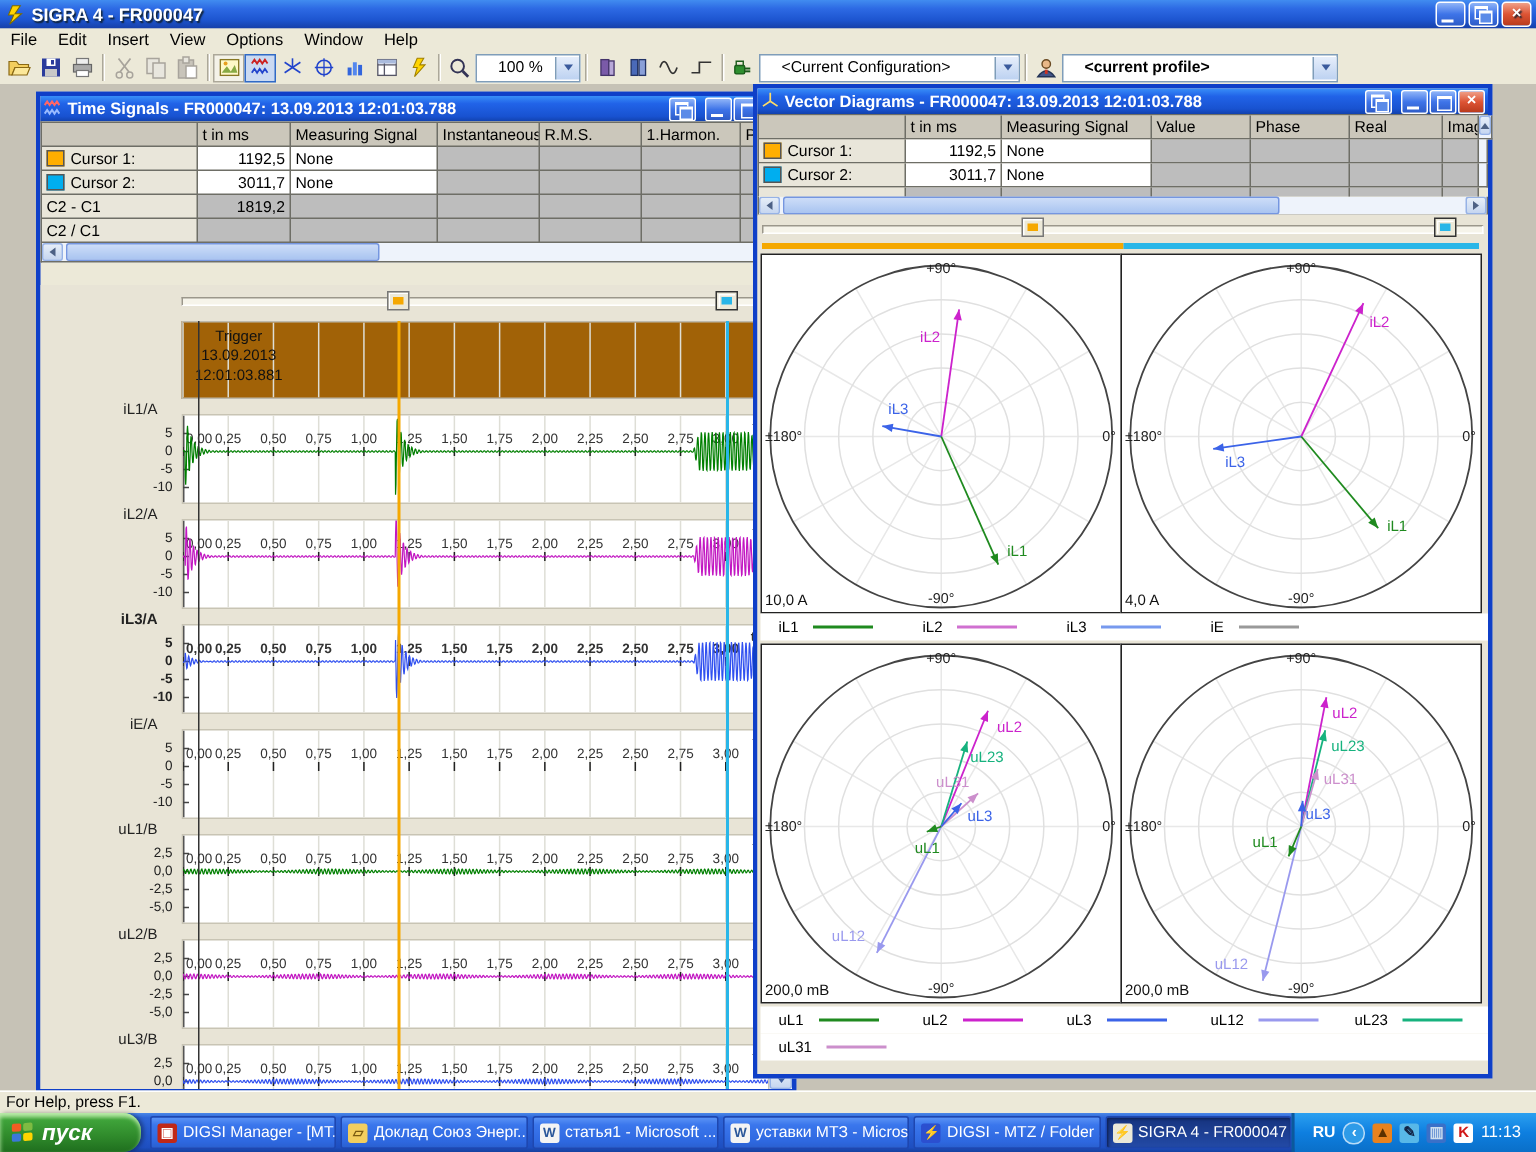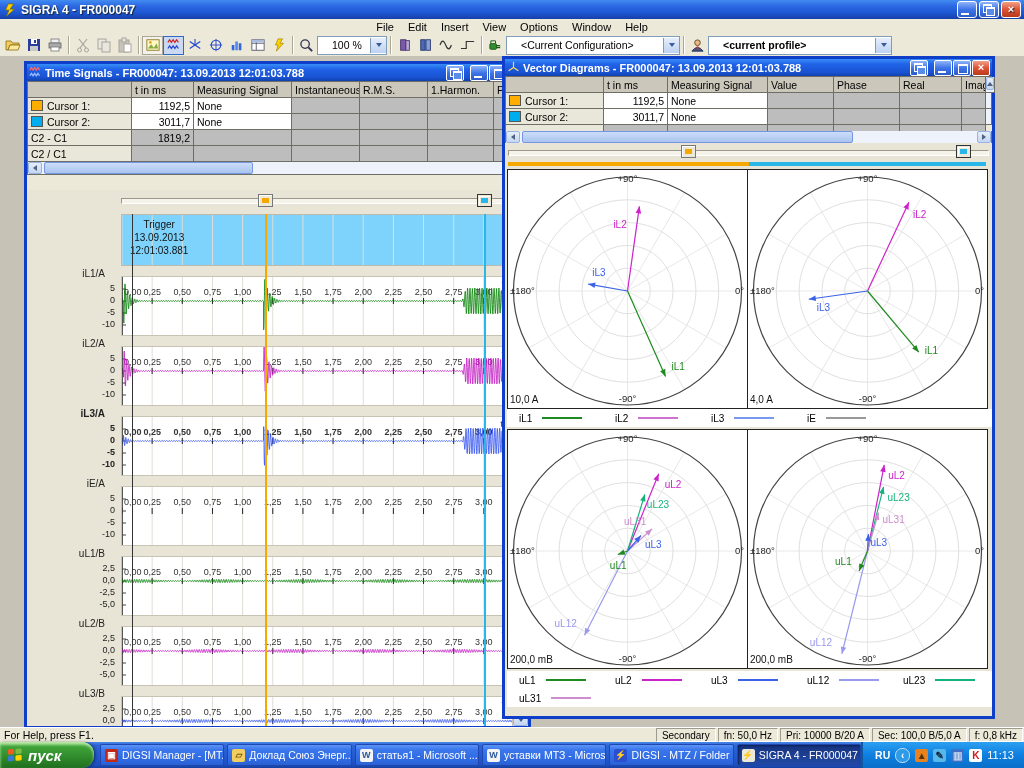--- a/index.html
+++ b/index.html
@@ -14,21 +14,21 @@
   .capbtn{width:18px;height:15px;border:1px solid #fff;border-radius:3px;position:relative;
     background:linear-gradient(180deg,#8FB4F8 0%,#3E74E8 50%,#2E5CC8 100%);}
   .capbtn.close{background:linear-gradient(180deg,#F0A088 0%,#DD5434 50%,#B83A1C 100%);}
   .glyph-min{position:absolute;left:3px;bottom:2px;width:8px;height:2px;background:#fff;}
   .glyph-max{position:absolute;left:4px;top:3px;width:8px;height:7px;border:1px solid #fff;border-top-width:2px;}
   .glyph-restore{position:absolute;left:3px;top:2px;width:7px;height:6px;border:1px solid #fff;border-top-width:2px;background:transparent;}
   .glyph-restore2{position:absolute;left:6px;top:5px;width:7px;height:6px;border:1px solid #fff;border-top-width:2px;background:#5B8BE8;}
   .glyph-x{position:absolute;left:0;top:0;width:100%;height:100%;display:flex;align-items:center;justify-content:center;
     color:#fff;font-size:11px;font-weight:bold;line-height:1;}
   #menubar{position:absolute;left:0;top:19px;right:0;height:15px;background:#ECE9D8;display:flex;align-items:center;
-    border-bottom:1px solid #fff;justify-content:center;}
+    border-bottom:1px solid #fff;}
   .menu-item{padding:0 7px;height:100%;display:flex;align-items:center;}
   #toolbar{position:absolute;left:0;top:34px;right:0;height:22px;background:#ECE9D8;display:flex;align-items:center;
     border-bottom:1px solid #ACA899;padding-left:2px;}
   .tbtn{width:21px;height:19px;display:flex;align-items:center;justify-content:center;flex:0 0 auto;}
   .tbtn.framed{border:1px solid #ACA899;background:#F4F2E8;width:19px;height:17px;}
   .tbtn.pressed{border:1px solid #316AC5;background:#CBDAF2;width:19px;height:17px;}
   .tsep{width:1px;height:18px;background:#ACA899;box-shadow:1px 0 0 #fff;margin:0 3px;flex:0 0 auto;}
   .combo{height:17px;background:#fff;border:1px solid #7F9DB9;display:flex;align-items:center;
     font-size:10.5px;padding-left:14px;flex:0 0 auto;}
   .combo .carr{width:15px;height:15px;margin-left:auto;border-left:1px solid #7F9DB9;display:flex;align-items:center;
@@ -73,21 +73,21 @@
   #ts-plot{position:absolute;left:0;right:0;bottom:0;background:#E8E4D6;overflow:hidden;}
   .vsbar{position:absolute;right:0;top:0;bottom:0;width:15px;background:#EEF3FB;border-left:1px solid #C8C4B8;}
   .vsbar .sbtn{position:absolute;left:0;width:100%;}
   .vthumb{position:absolute;left:1px;right:1px;background:linear-gradient(90deg,#CDDDF8,#A9C4F0);
     border:1px solid #7596E0;border-radius:2px;}
   .groove{position:absolute;height:4px;background:#F6F4EA;border:1px solid #9B978B;border-bottom-color:#fff;border-right-color:#fff;}
   .marker{position:absolute;width:13px;height:11px;background:#ECE9D8;border:1px solid #777;
     box-shadow:inset 1px 1px 0 #fff;display:flex;align-items:center;justify-content:center;}
   .marker .msq{width:7px;height:5px;}
   .marker.boxed{border:1px solid #333;box-shadow:inset 0 0 0 1px #ECE9D8, inset 1px 1px 0 1px #fff;}
-  .tpanel{position:absolute;background:#7dd3fc;border:1px solid #BDB9AC;}
+  .tpanel{position:absolute;background:#a16207;border:1px solid #BDB9AC;}
   .trigtext{position:absolute;left:8px;top:3px;font-size:10px;line-height:13px;text-align:center;color:#111;}
   .strip{position:absolute;left:0;right:16px;height:70px;}
   .sname{position:absolute;left:4px;top:0;width:74px;text-align:right;font-size:10px;color:#222;}
   .ytick{position:absolute;width:32px;left:56px;text-align:right;font-size:9px;color:#222;}
   .plotsvg{position:absolute;left:94px;top:8px;background:#fff;border:1px solid #C8C4B4;}
   .cline{position:absolute;z-index:5;}
   
   #vec-plot{position:absolute;left:0;right:0;bottom:0;background:#E8E4D6;overflow:hidden;}
   .cbar{position:absolute;height:4px;}
   .polarwrap{position:absolute;border:1px solid #222;background:#fff;}
@@ -1117,27 +1117,20 @@
             <span class="lline" style="background: rgb(204, 143, 204);"></span>
           </div>
         </div>
       </div>
   </div>
 
 </div>
 
 <div id="statusbar">
   <span id="status-left">For Help, press F1.</span>
-  <span id="status-panels" style="display:flex;align-items:center;padding-right:1px;">
-      <span class="spanel">Secondary</span>
-      <span class="spanel">fn: 50,0 Hz</span>
-      <span class="spanel">Pri: 10000 B/20 A</span>
-      <span class="spanel">Sec: 100,0 B/5,0 A</span>
-      <span class="spanel">f: 0,8 kHz</span>
-    </span>
 </div>
 
 <div id="taskbar">
   <div id="startbtn">
     <svg width="16" height="16" viewBox="0 0 18 18" style="transform:skewY(-4deg);">
       <rect x="1" y="2" width="7" height="6" rx="1.5" fill="#F25C22"></rect>
       <rect x="9.5" y="2" width="7" height="6" rx="1.5" fill="#7EBB42"></rect>
       <rect x="1" y="9.5" width="7" height="6" rx="1.5" fill="#3B78D8"></rect>
       <rect x="9.5" y="9.5" width="7" height="6" rx="1.5" fill="#FFD400"></rect>
     </svg>

